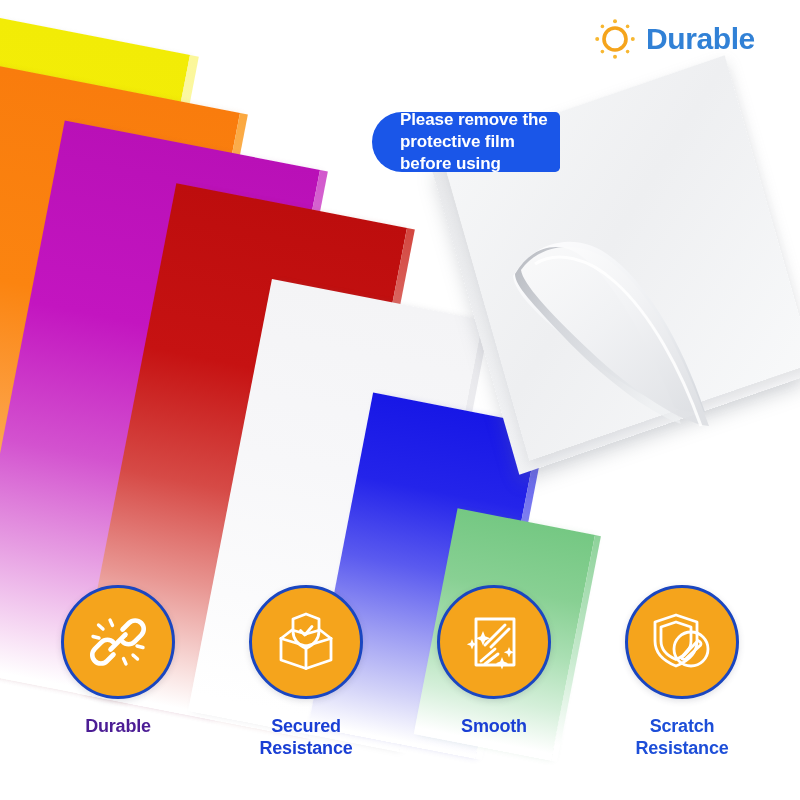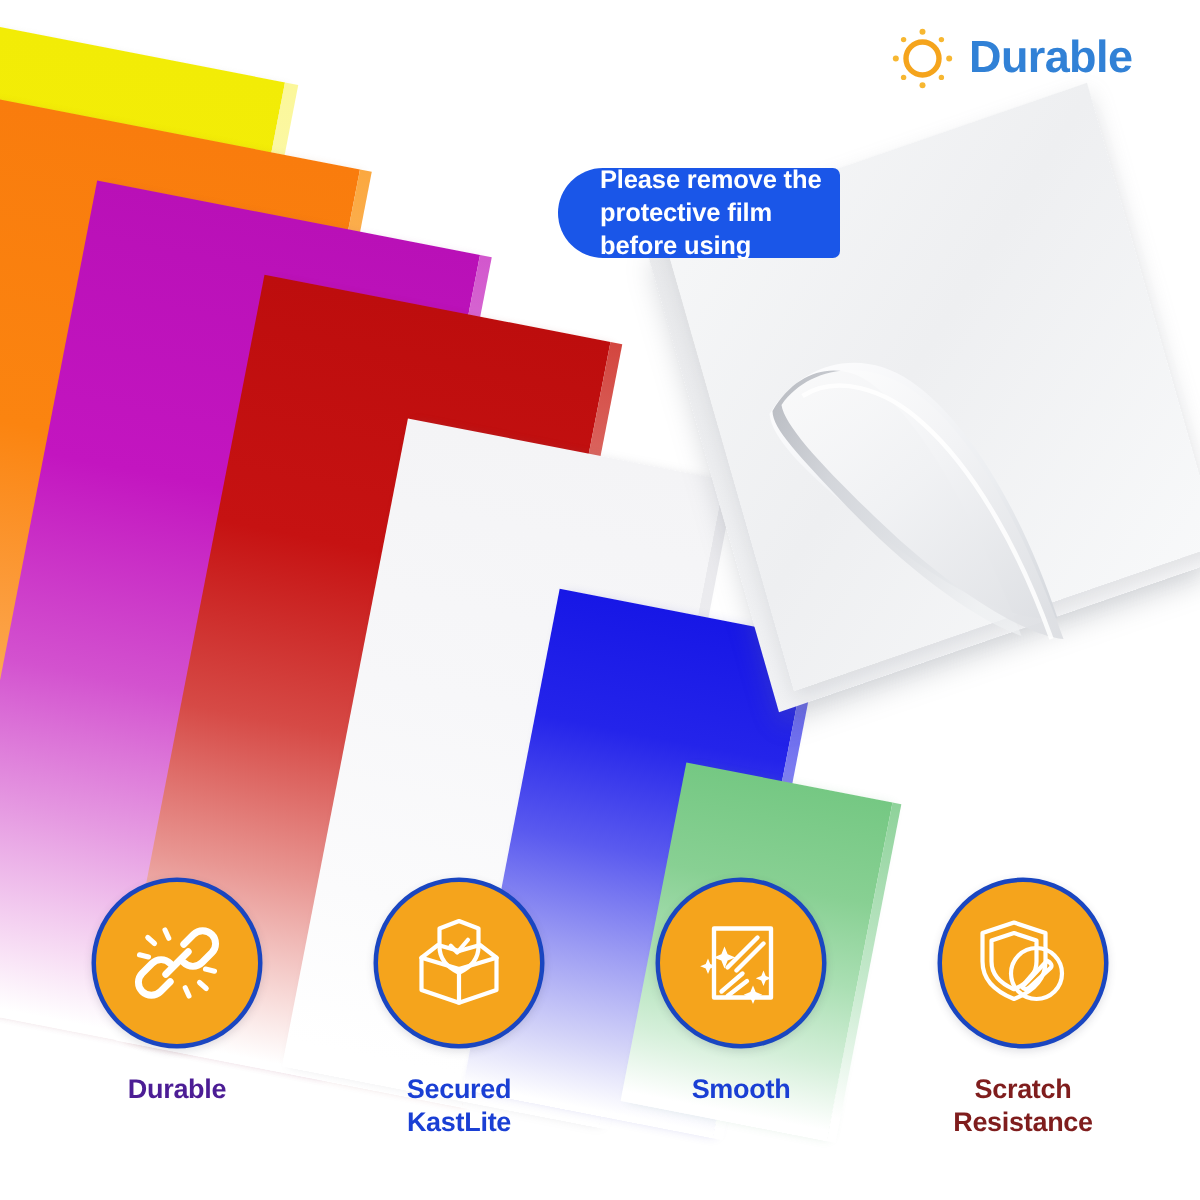--- a/index.html
+++ b/index.html
@@ -296,21 +296,21 @@
             <path d="M28.5,22.5 L32.8,27 L40,18.5"></path>
             <path d="M9,30.5 L34,38 L59,30.5"></path>
             <path d="M9,30.5 V52 L34,60.5 L59,52 V30.5"></path>
             <path d="M34,38 V60.5"></path>
             <path d="M9,30.5 L20,22 L34,26"></path>
             <path d="M59,30.5 L48,22 L34,26"></path>
           </g>
         </svg>
       </div>
       <div class="feature-label" style="color: rgb(26, 63, 212);">Secured
-KastLite</div>
+Resistance</div>
     </div>
 
     <div class="feature">
       <div class="feature-circle" style="background: rgb(245, 164, 28); border: 3px solid rgb(26, 70, 192);">
         <svg width="66" height="66" viewBox="0 0 66 66">
           <g fill="none" stroke="#FFFFFF" stroke-width="2.9" stroke-linecap="round" stroke-linejoin="round">
             <rect x="15" y="10" width="38" height="46"></rect>
             <path d="M44,16 L24,36"></path>
             <path d="M48,20 L30,38"></path>
             <path d="M34,40 L20,52"></path>
@@ -332,18 +332,18 @@
         <svg width="68" height="68" viewBox="0 0 68 68">
           <g fill="none" stroke="#FFFFFF" stroke-width="2.8" stroke-linecap="round" stroke-linejoin="round">
             <path d="M28,7 L49,14 v19 c0,14 -11,21 -21,25 C18,54 7,47 7,33 V14 Z"></path>
             <path d="M28,14 L43,19 v14 c0,10 -8,15.5 -15,18.5 C21,48.5 13,43 13,33 V19 Z"></path>
             <circle cx="43" cy="41" r="17"></circle>
             <path d="M50,32.5 c2.6,1.2 3.6,3.2 2.6,4.6 L38,50.5 c-1.6,1.3 -3.6,1.2 -4.6,-0.4 Z"></path>
             <path d="M41.5,40 L35.5,47"></path>
           </g>
         </svg>
       </div>
-      <div class="feature-label" style="color: #7f1d1d;">Scratch
+      <div class="feature-label" style="color: #1d4ed8;">Scratch
 Resistance</div>
     </div>
 
   </div>
 </div>
 
 </body></html>

